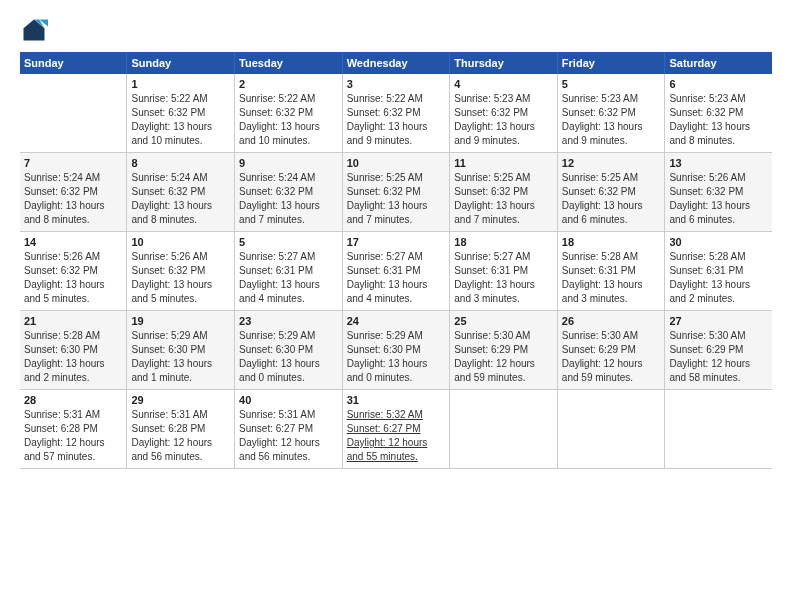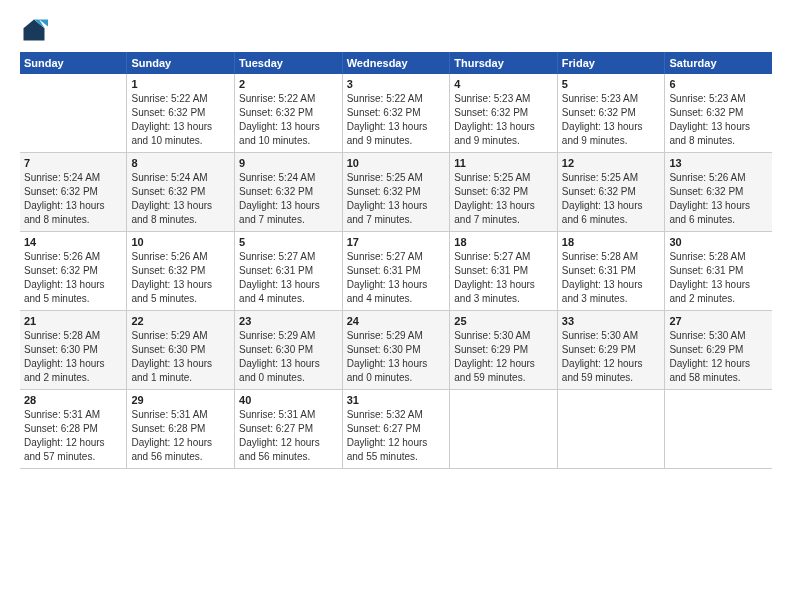--- a/index.html
+++ b/index.html
@@ -282,21 +282,21 @@
         </tr>
         <tr>
           <td>
             <span class="day-num">21</span>
             <div class="day-info" style="white-space: pre-line;">Sunrise: 5:28 AM
 Sunset: 6:30 PM
 Daylight: 13 hours
 and 2 minutes.</div>
           </td>
           <td>
-            <span class="day-num">22</span>
+            <span class="day-num">19</span>
             <div class="day-info" style="white-space: pre-line;">Sunrise: 5:29 AM
 Sunset: 6:30 PM
 Daylight: 13 hours
 and 1 minute.</div>
           </td>
           <td>
             <span class="day-num">23</span>
             <div class="day-info" style="white-space: pre-line;">Sunrise: 5:29 AM
 Sunset: 6:30 PM
 Daylight: 13 hours
@@ -310,21 +310,21 @@
 and 0 minutes.</div>
           </td>
           <td>
             <span class="day-num">25</span>
             <div class="day-info" style="white-space: pre-line;">Sunrise: 5:30 AM
 Sunset: 6:29 PM
 Daylight: 12 hours
 and 59 minutes.</div>
           </td>
           <td>
-            <span class="day-num">33</span>
+            <span class="day-num">26</span>
             <div class="day-info" style="white-space: pre-line;">Sunrise: 5:30 AM
 Sunset: 6:29 PM
 Daylight: 12 hours
 and 59 minutes.</div>
           </td>
           <td>
             <span class="day-num">27</span>
             <div class="day-info" style="white-space: pre-line;">Sunrise: 5:30 AM
 Sunset: 6:29 PM
 Daylight: 12 hours
@@ -348,21 +348,21 @@
           </td>
           <td>
             <span class="day-num">40</span>
             <div class="day-info" style="white-space: pre-line;">Sunrise: 5:31 AM
 Sunset: 6:27 PM
 Daylight: 12 hours
 and 56 minutes.</div>
           </td>
           <td>
             <span class="day-num">31</span>
-            <div class="day-info" style="white-space: pre-line;">Sunrise: 5:32 AM
+            <div class="day-info" style="white-space: pre-line; text-decoration: underline;">Sunrise: 5:32 AM
 Sunset: 6:27 PM
 Daylight: 12 hours
 and 55 minutes.</div>
           </td>
           <td class="empty"></td>
           <td class="empty"></td>
           <td class="empty"></td>
         </tr>
       </tbody>
   </table>

